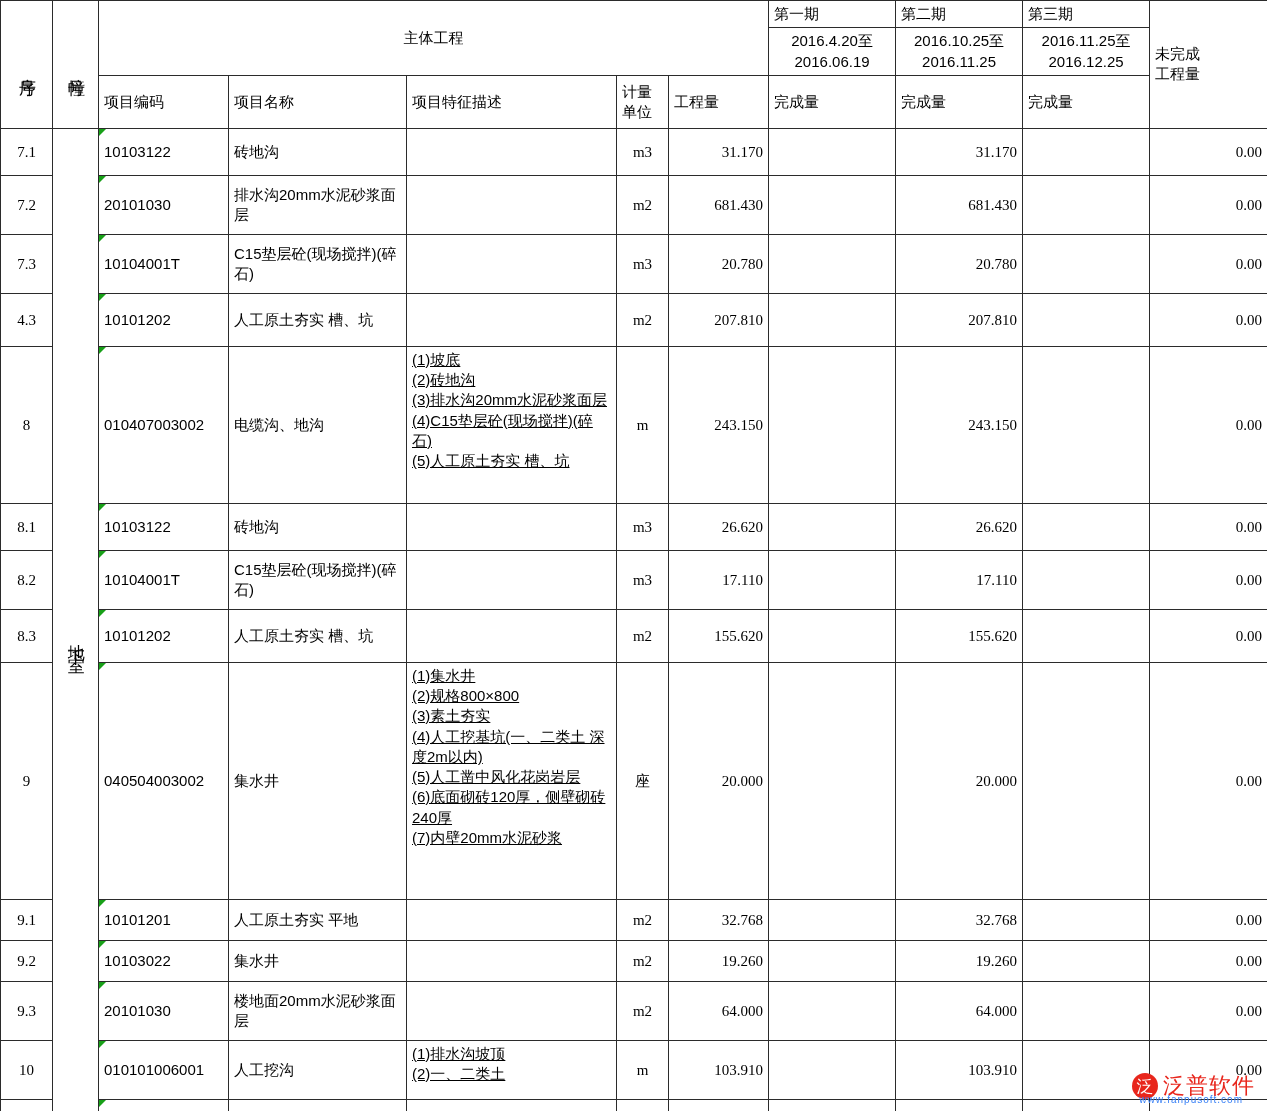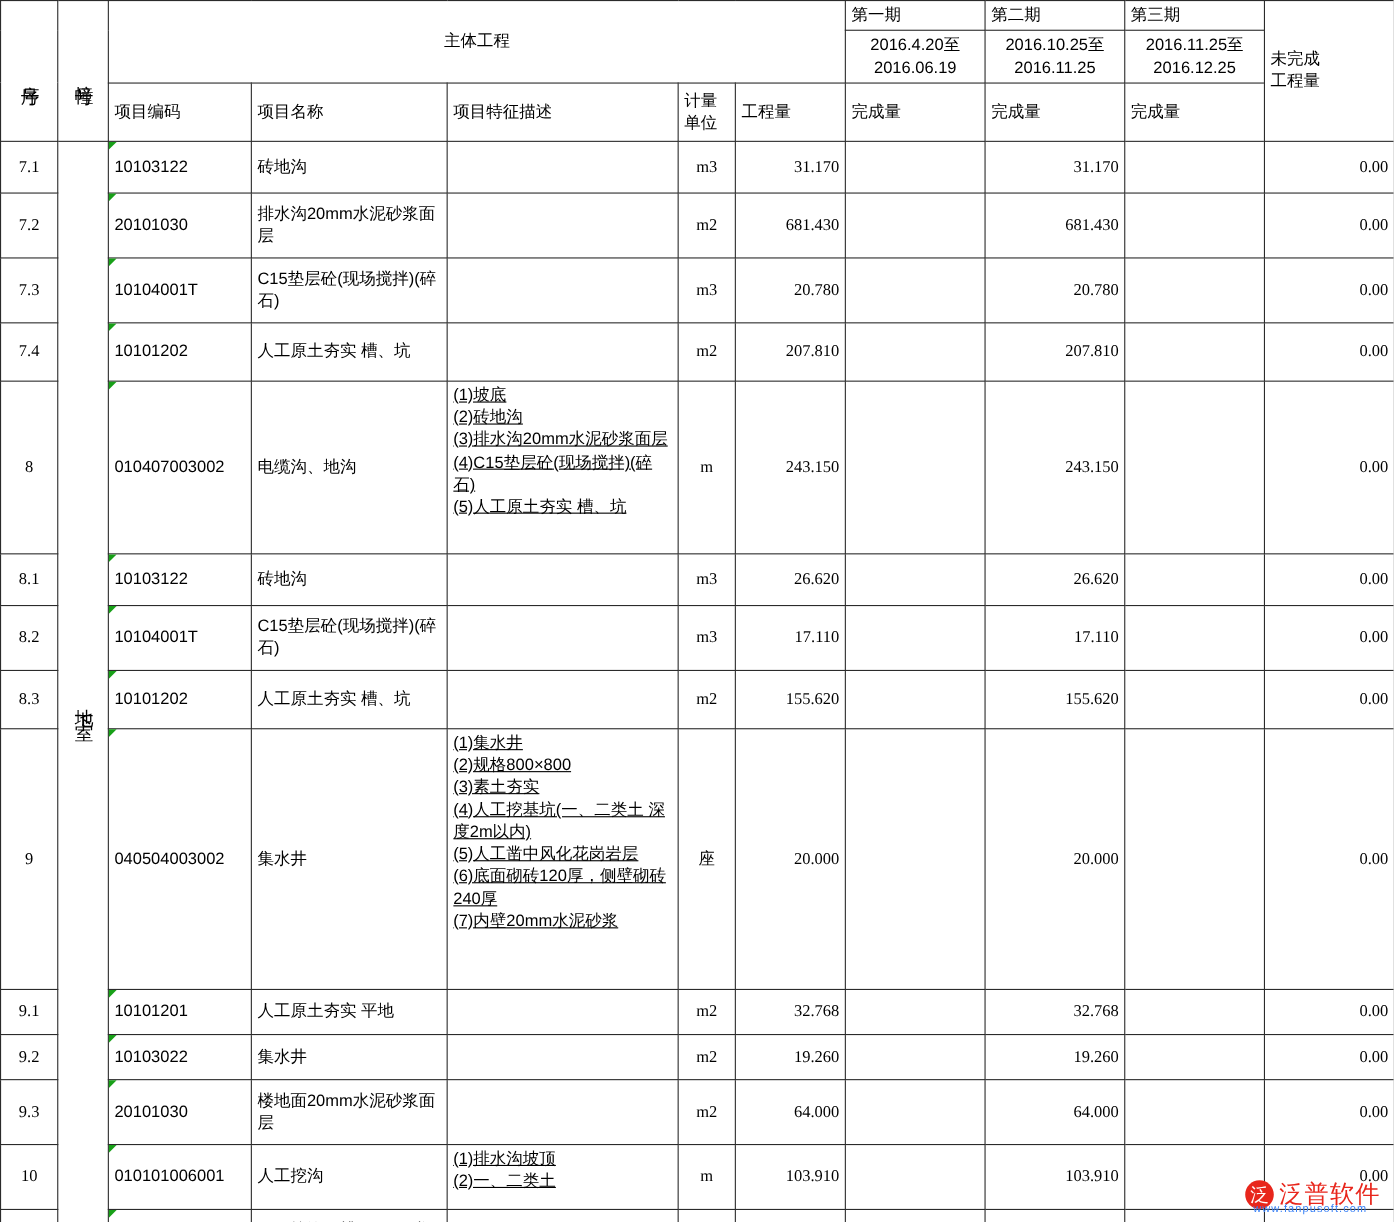--- a/index.html
+++ b/index.html
@@ -243,21 +243,21 @@
       <td class="desc"></td>
       <td class="unit">m3</td>
       <td class="num">20.780</td>
       <td class="num"></td>
       <td class="num">20.780</td>
       <td class="num"></td>
       <td class="num">0.00</td>
     </tr>
 
     <tr>
-      <td class="idx" style="height:46px">7.4</td>
+      <td class="idx" style="height:46px">4.3</td>
       <td class="code"><span class="corner-mark"></span><span>10101202</span></td>
       <td class="name">人工原土夯实 槽、坑</td>
       <td class="desc"></td>
       <td class="unit">m2</td>
       <td class="num">207.810</td>
       <td class="num"></td>
       <td class="num">207.810</td>
       <td class="num"></td>
       <td class="num">0.00</td>
     </tr>

